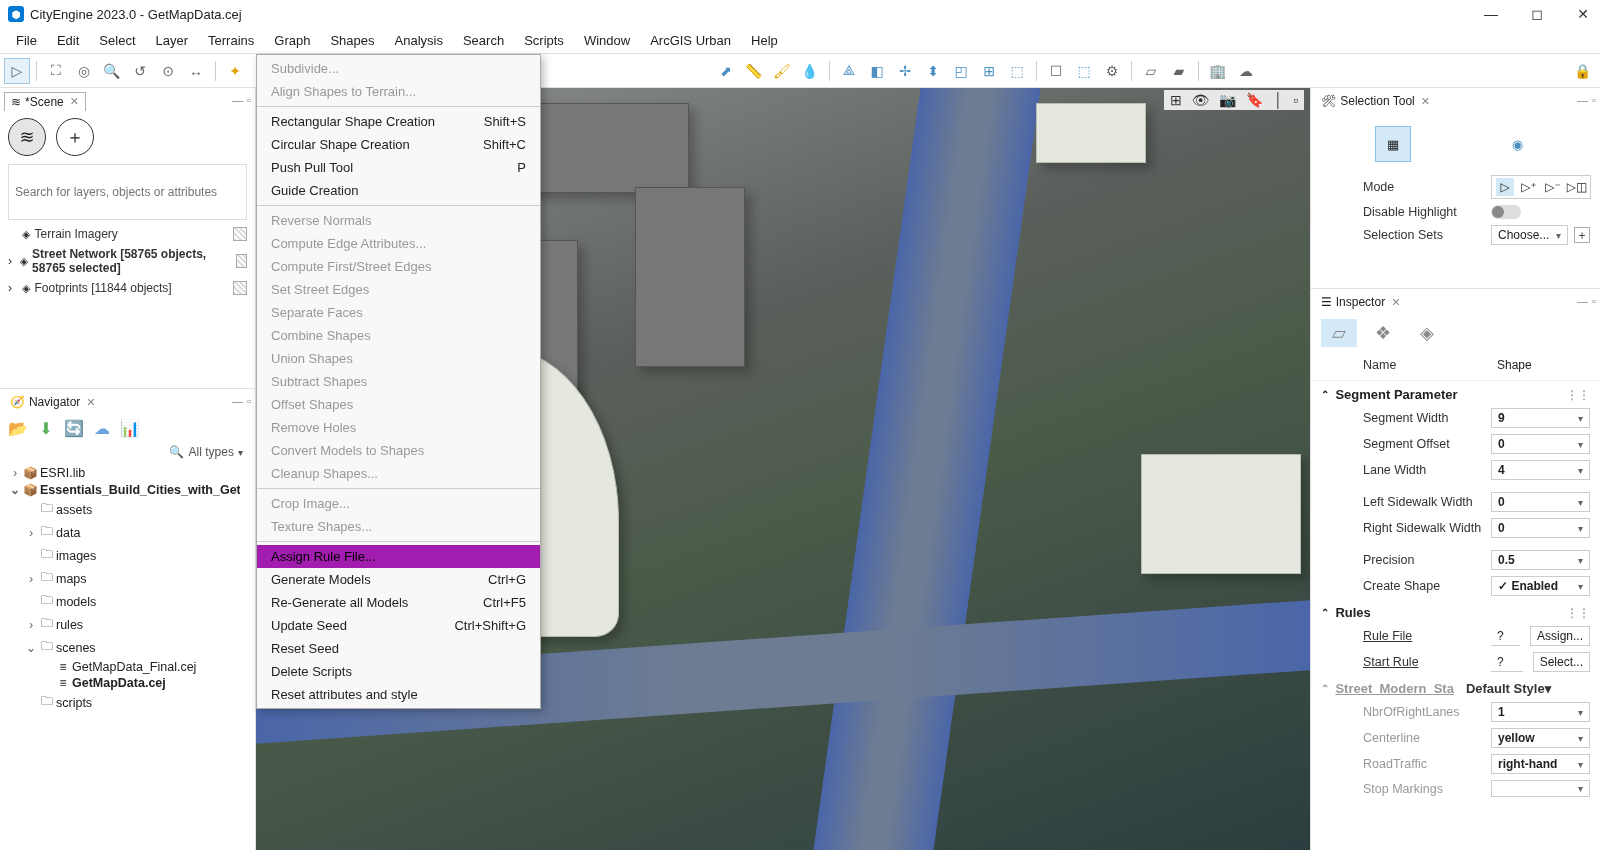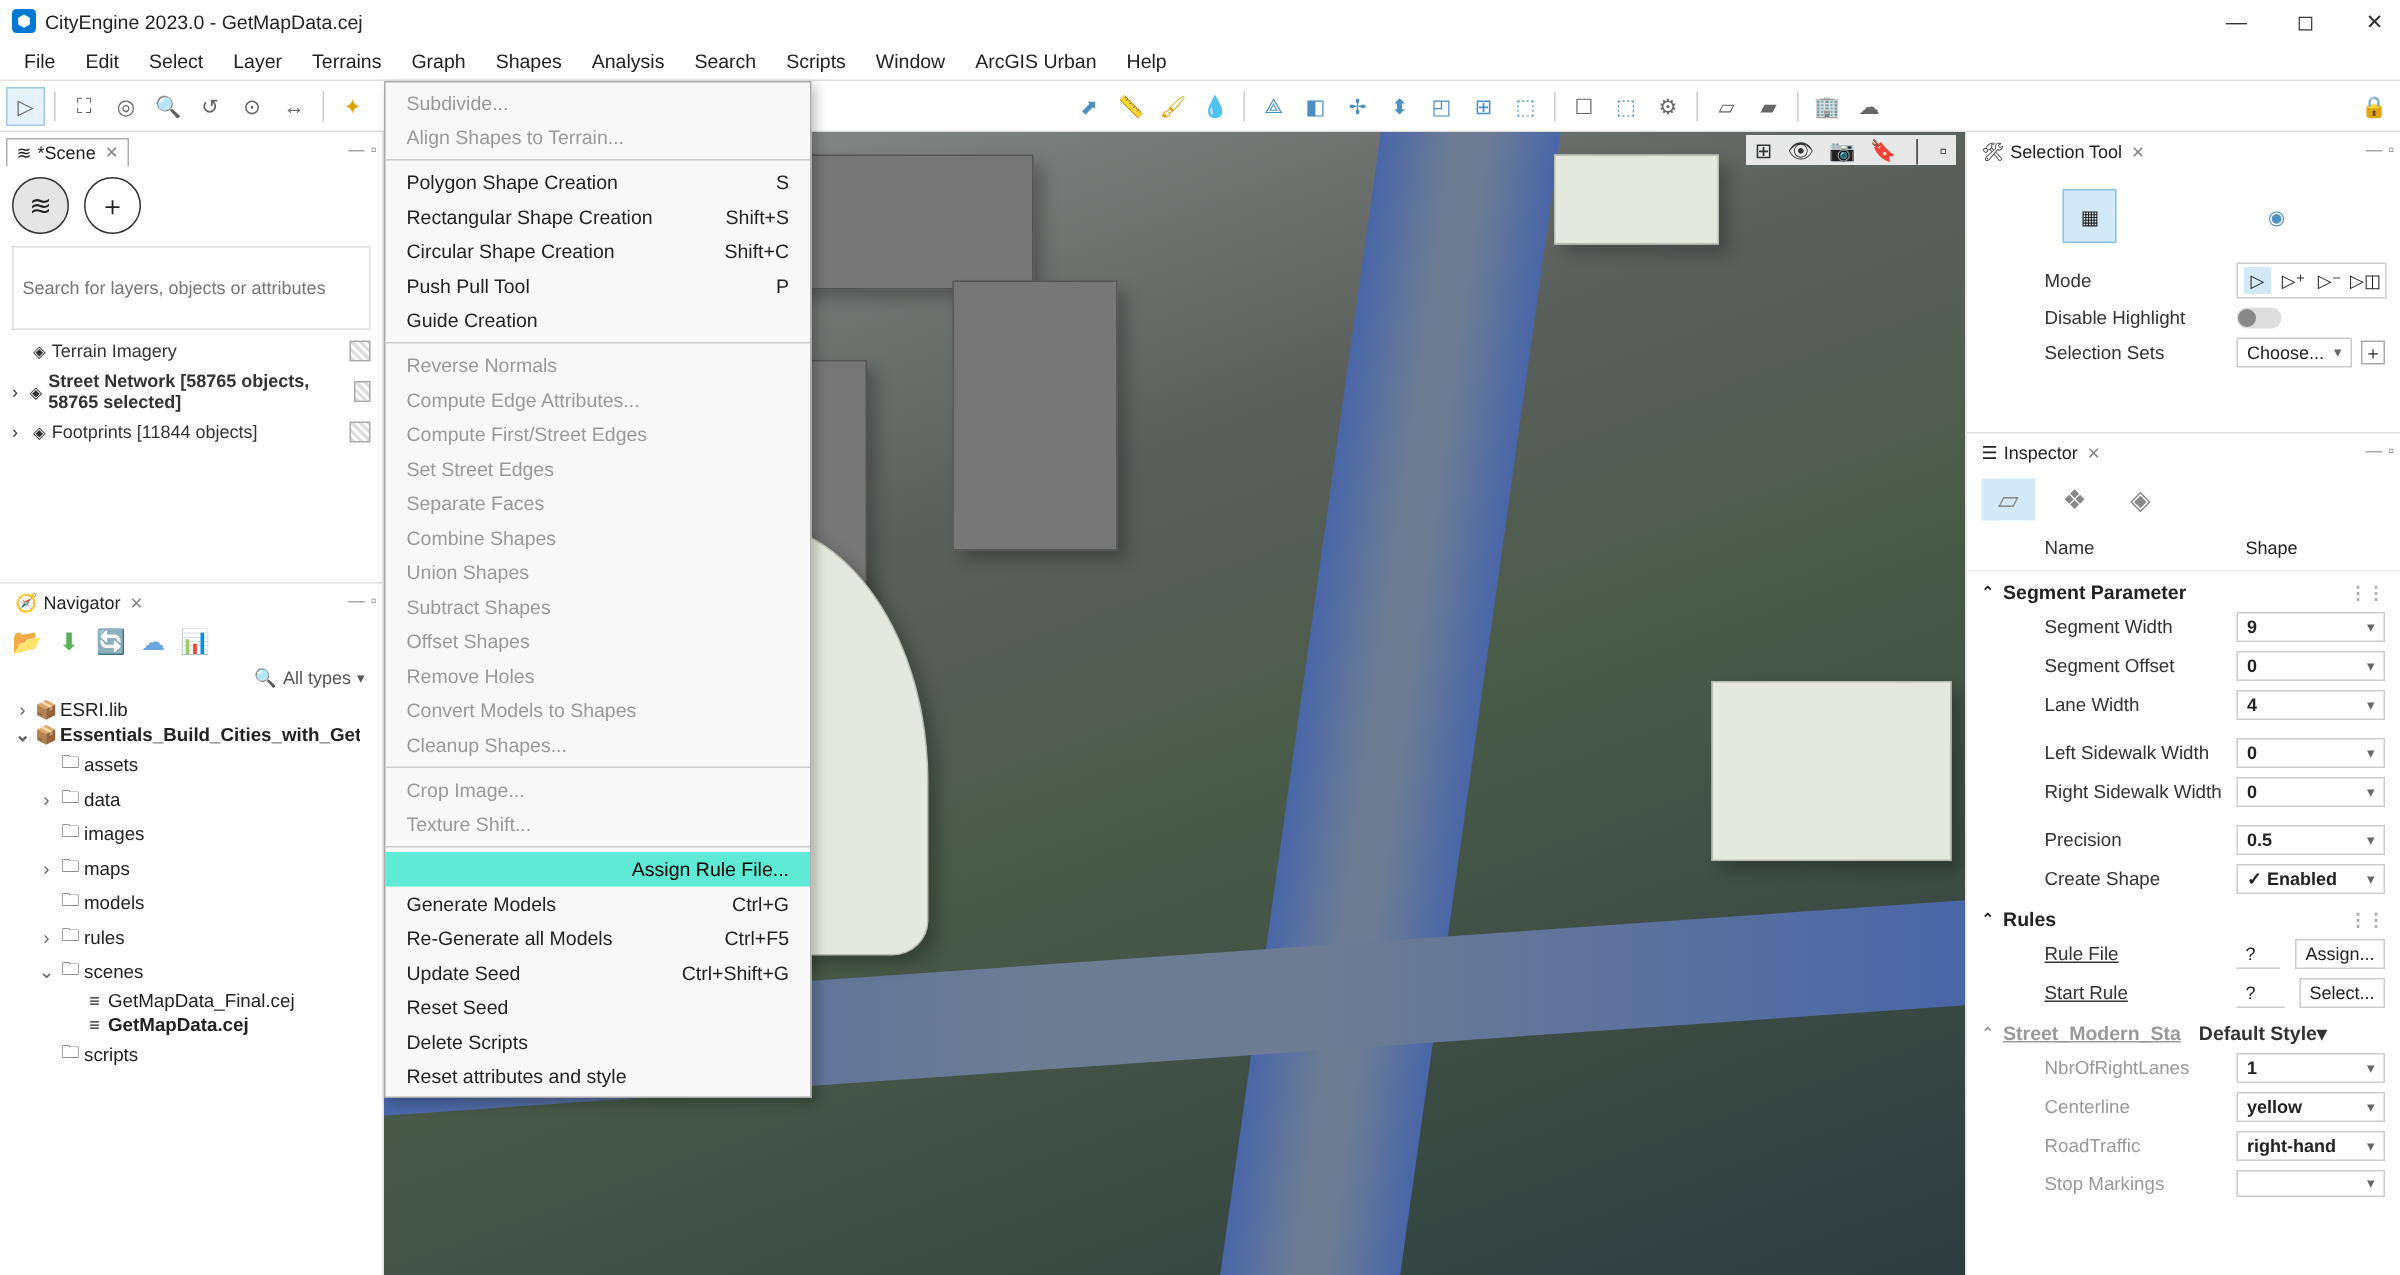--- a/index.html
+++ b/index.html
@@ -60,21 +60,21 @@
 .mode-icons { display: inline-flex; gap: 6px; border: 1px solid #ccc; padding: 2px 4px; }
 .mode-icons span { width: 18px; height: 18px; display:inline-flex; align-items:center; justify-content:center; font-size:12px;}
 .toggle { width: 30px; height: 14px; border-radius: 7px; background: #ddd; position: relative; }
 .toggle::before { content: ""; position: absolute; left: 1px; top: 1px; width: 12px; height: 12px; border-radius: 50%; background: #888; }
 .sel-top-icons { display:flex; justify-content:space-around; padding: 14px 20px 10px 20px; }
 .sel-top-icons .sico { width:36px;height:36px;display:flex;align-items:center;justify-content:center;border:1px solid transparent;}
 .sel-top-icons .sico.active{background:#d4e9f7;border-color:#8cc1e8;}
 .dropdown-menu { position: absolute; top: 0; left: 256px; width: 285px; background: #f8f8f8; border: 1px solid #aaa; box-shadow: 3px 3px 8px rgba(0,0,0,0.25); z-index: 100; padding: 2px 0;}
 .dropdown-menu .mi { display: flex; justify-content: space-between; padding: 4px 14px; font-size: 13px; cursor: pointer; }
 .dropdown-menu .mi.disabled { color: #999; }
-.dropdown-menu .mi.highlight { background: #5eead4; color: #000; justify-content: flex-end; }
+.dropdown-menu .mi.highlight { background: #a21caf; color: #000; }
 .dropdown-menu .sep { height: 1px; background: #ccc; margin: 3px 0; }
 .insp-icons { display:flex; gap:8px; padding:6px 10px;}
 .insp-icons .ico { width:36px;height:28px;display:flex;align-items:center;justify-content:center;color:#888;font-size:18px;}
 .insp-icons .ico.active{background:#d4e9f7;}
 .minibtn { border:1px solid #ccc; padding:2px 6px; font-size:12px; cursor:pointer; margin-left:4px;}
 .plus-sq { border:1px solid #aaa; width:16px;height:16px;display:inline-flex;align-items:center;justify-content:center;font-size:12px;cursor:pointer;}
 </style>
 </head>
 <body>
 
@@ -315,24 +315,20 @@
 
     <div class="dropdown-menu" id="shapes-menu" style="left:0;top:-34px">
         <div class="mi disabled">
           <span>Subdivide...</span>
         </div>
         <div class="mi disabled">
           <span>Align Shapes to Terrain...</span>
         </div>
         <div class="sep"></div>
         <div class="mi">
-          <span>Polygon Shape Creation</span>
-          <span>S</span>
-        </div>
-        <div class="mi">
           <span>Rectangular Shape Creation</span>
           <span>Shift+S</span>
         </div>
         <div class="mi">
           <span>Circular Shape Creation</span>
           <span>Shift+C</span>
         </div>
         <div class="mi">
           <span>Push Pull Tool</span>
           <span>P</span>
@@ -375,21 +371,21 @@
           <span>Convert Models to Shapes</span>
         </div>
         <div class="mi disabled">
           <span>Cleanup Shapes...</span>
         </div>
         <div class="sep"></div>
         <div class="mi disabled">
           <span>Crop Image...</span>
         </div>
         <div class="mi disabled">
-          <span>Texture Shift...</span>
+          <span>Texture Shapes...</span>
         </div>
         <div class="sep"></div>
         <div class="mi highlight">
           <span>Assign Rule File...</span>
         </div>
         <div class="mi">
           <span>Generate Models</span>
           <span>Ctrl+G</span>
         </div>
         <div class="mi">

